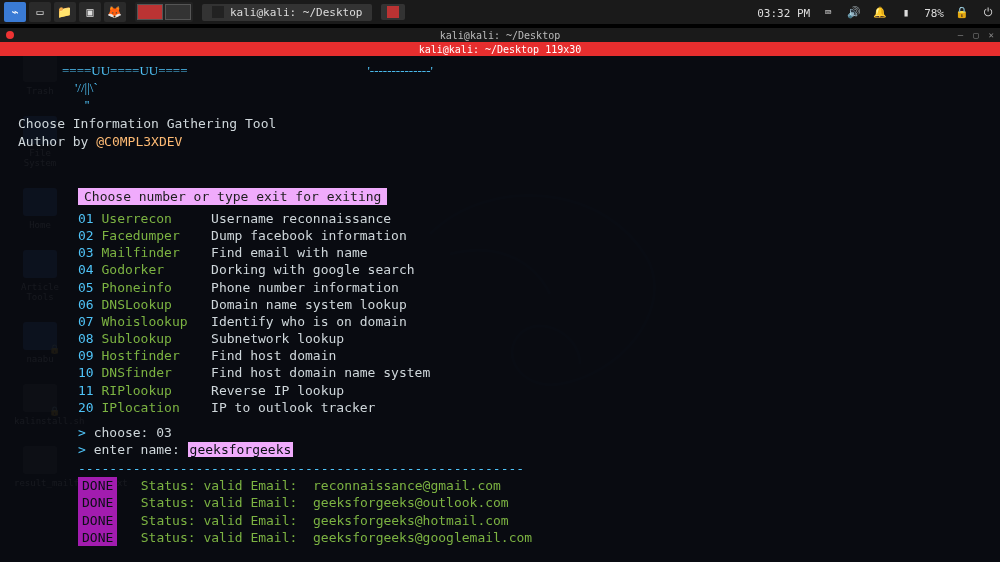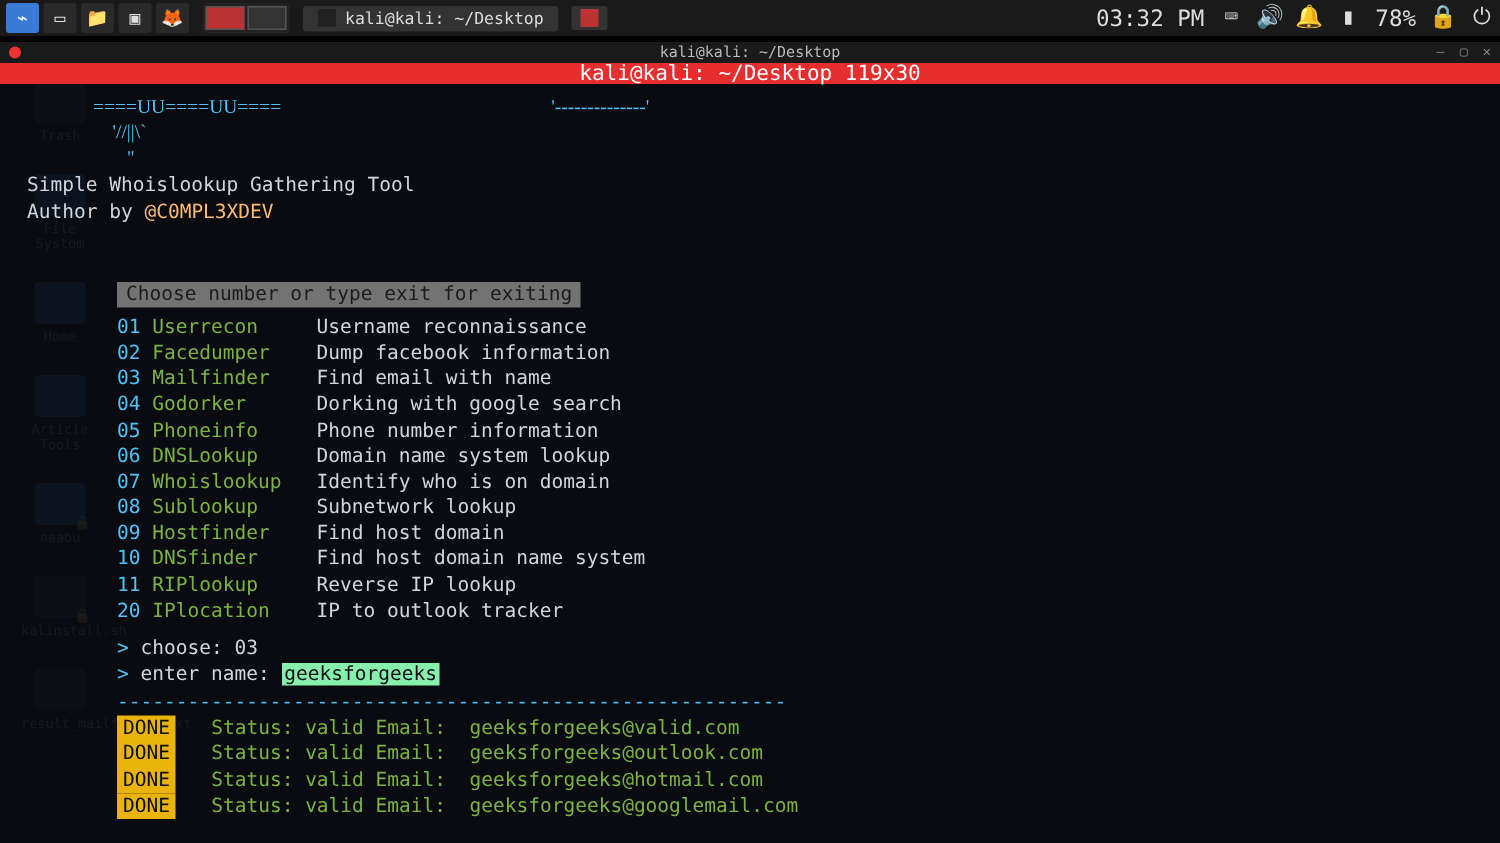--- a/index.html
+++ b/index.html
@@ -17,21 +17,21 @@
 .taskbar {
   width: 100%;
   height: 24px;
   background: #1a1a1a;
   display: flex;
   align-items: center;
   padding: 0 4px;
   position: relative;
 }
 .taskbar-left { display: flex; align-items: center; gap: 3px; }
-.taskbar-right { margin-left: auto; display: flex; align-items: flex-start; gap: 10px; color: #ddd; font-size: 15px; }
+.taskbar-right { margin-left: auto; display: flex; align-items: flex-end; gap: 10px; color: #ddd; font-size: 11px; }
 .taskbar-icon {
   width: 22px; height: 20px;
   display: flex; align-items: center; justify-content: center;
   background: #2a2a2a; border-radius: 2px;
   color: #ddd; font-size: 12px;
 }
 .taskbar-icon.kali { background: #3a7bd5; color: #fff; }
 .workspace-group {
   display: flex; gap: 2px; margin-left: 6px;
   background: #222; padding: 2px; border-radius: 2px;
@@ -81,64 +81,64 @@
   font-size: 10px;
   display: flex; align-items: center; justify-content: center;
   position: relative;
 }
 .term-titlebar .red-dot { position: absolute; left: 6px; width: 8px; height: 8px; background: #e33; border-radius: 50%; }
 .term-titlebar .win-controls { position: absolute; right: 6px; display: flex; gap: 10px; color: #888; font-size: 9px; }
 .term-subbar {
   height: 14px;
   background: #e62e2e;
   color: #fff;
-  font-size: 14px;
+  font-size: 10px;
   display: flex; align-items: center; justify-content: center;
 }
 .term-body {
   background: rgba(10, 12, 18, 0.92);
   padding: 6px 18px 18px 18px;
   color: #cfd7db;
   line-height: 1.32;
   min-height: 480px;
 }
 
 
 .ascii { color: #4fc3f7; white-space: pre; }
 .ascii-dash { color: #4fc3f7; }
 
 .info-title { color: #cfd7db; }
 .author { color: #cfd7db; }
 .author .handle { color: #fdba74; }
 
 .menu-header {
   display: inline-block;
-  background: #737373;
+  background: #f0abfc;
   color: #1c1c1c;
   padding: 0 6px;
   margin-top: 10px;
 }
 
 .menu-list { margin-top: 5px; }
 .menu-row { white-space: pre; }
 .menu-row .num { color: #4fc3f7; }
 .menu-row .name { color: #7cb342; }
 .menu-row .desc { color: #cfd7db; }
 
 .prompt-line { margin-top: 8px; }
 .prompt-line .bracket { color: #4fc3f7; }
 .prompt-line .val { color: #cfd7db; }
-.prompt-line .sel { background: #86efac; color: #0a0e14; padding: 0 2px; }
+.prompt-line .sel { background: #f0abfc; color: #0a0e14; padding: 0 2px; }
 
 .divider { color: #4fc3f7; margin-top: 2px; }
 
 .result-line { white-space: pre; }
 .done-badge {
   display: inline-block;
-  background: #eab308;
+  background: #a21caf;
   color: #0a0e14;
   padding: 0 4px;
 }
 .kvlabel { color: #7cb342; }
 .kvval { color: #7cb342; }
 
 
 .dragon {
   position: absolute;
   left: 380px; top: 130px;
@@ -234,21 +234,21 @@
     <div class="term-body">
       <div style="display:flex; gap:180px;font-family:Liberation Serif, serif;">
         <div>
           <div class="ascii" style="padding-left:44px">====UU====UU====</div>
           <div class="ascii" style="padding-left:44px">    '//||\`</div>
           <div class="ascii" style="padding-left:44px">       ''</div>
         </div>
         <div class="ascii-dash">'--------------'</div>
       </div>
 
-      <div class="info-title" style="margin-top:2px">Simple Whoislookup Gathering Tool</div>
+      <div class="info-title" style="margin-top:2px">Choose Information Gathering Tool</div>
       <div class="author">
         <span>Author by </span><span class="handle">@C0MPL3XDEV</span>
       </div>
 
       <div style="margin-top:28px; padding-left:60px;">
         <span class="menu-header"> Choose number or type exit for exiting </span>
       </div>
 
       <div class="menu-list" style="padding-left:60px;">
           <div class="menu-row"><span class="num">01</span> <span class="name">Userrecon</span>     <span class="desc">Username reconnaissance</span></div>
@@ -267,21 +267,21 @@
 
       <div style="padding-left:60px;">
         <div class="prompt-line">
           <span class="bracket">&gt; </span><span class="val">choose:</span> <span class="val">03</span>
         </div>
         <div class="prompt-line" style="margin-top:0">
           <span class="bracket">&gt; </span><span class="val">enter name:</span> <span class="sel">geeksforgeeks</span>
         </div>
         <div class="divider">---------------------------------------------------------</div>
         <div id="results">
-            <div class="result-line"><span class="done-badge">DONE</span>   <span class="kvlabel">Status:</span> <span class="kvval">valid</span> <span class="kvlabel">Email:</span>  <span class="kvval">geeksforgeeks@valid.com</span></div>
+            <div class="result-line"><span class="done-badge">DONE</span>   <span class="kvlabel">Status:</span> <span class="kvval">valid</span> <span class="kvlabel">Email:</span>  <span class="kvval">reconnaissance@gmail.com</span></div>
             <div class="result-line"><span class="done-badge">DONE</span>   <span class="kvlabel">Status:</span> <span class="kvval">valid</span> <span class="kvlabel">Email:</span>  <span class="kvval">geeksforgeeks@outlook.com</span></div>
             <div class="result-line"><span class="done-badge">DONE</span>   <span class="kvlabel">Status:</span> <span class="kvval">valid</span> <span class="kvlabel">Email:</span>  <span class="kvval">geeksforgeeks@hotmail.com</span></div>
             <div class="result-line"><span class="done-badge">DONE</span>   <span class="kvlabel">Status:</span> <span class="kvval">valid</span> <span class="kvlabel">Email:</span>  <span class="kvval">geeksforgeeks@googlemail.com</span></div>
           </div>
       </div>
     </div>
   </div>
 </div>
 
 </body></html>

